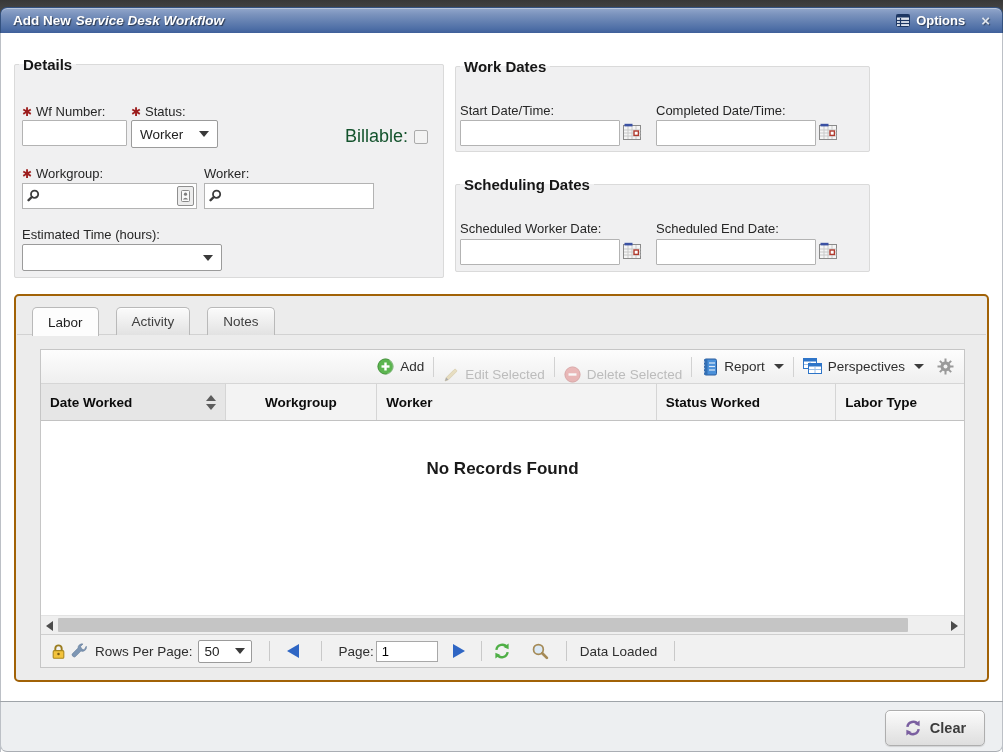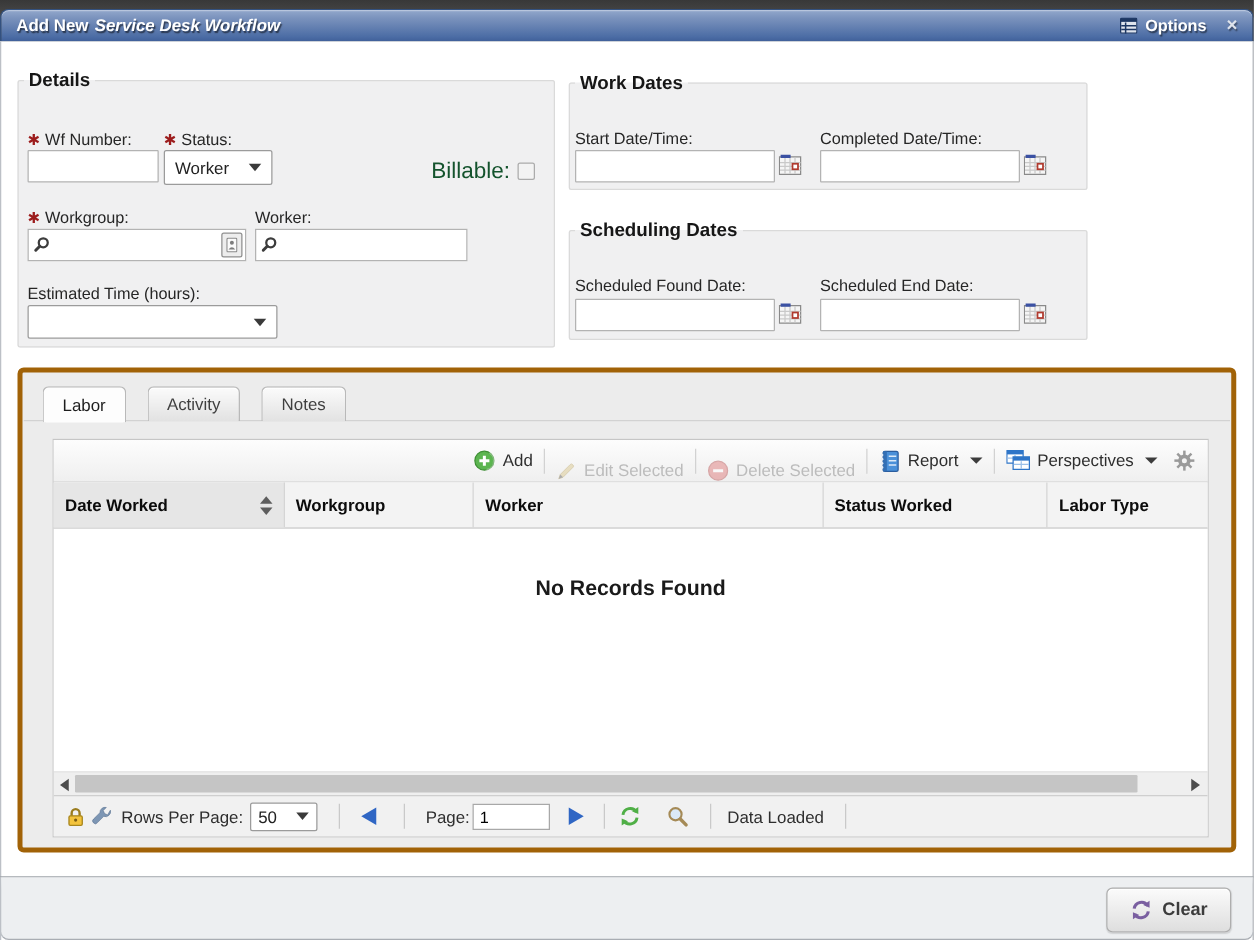--- a/index.html
+++ b/index.html
@@ -59,21 +59,21 @@
     border-top:6px solid #3a3a3a; }
 
   #billable { position:absolute; left:330px; top:53px; display:flex; align-items:center; gap:6px; }
   #billable .blabel { font-size:18px; color:#14532d; }
   .checkbox { width:14px; height:14px; border:1px solid #ababab; background:#f3f3f3; border-radius:2px; }
 
   .calbtn { position:absolute; width:19px; height:19px; border:none; background:transparent; padding:0; cursor:pointer; }
 
   
   .tab-region { position:absolute; left:14px; top:294px; width:975px; height:388px;
-    background:#ececec; border:4px solid #a16207; border-radius:5px; }
+    background:#ececec; border:2px solid #a16207; border-radius:5px; }
   .tabstrip { position:absolute; left:1px; right:1px; top:11px; height:28px;
     border-bottom:1px solid #d2d2d2; }
   .tabs { position:absolute; left:15px; top:0; display:flex; gap:17px; height:28px; }
   .tab { height:28px; padding:0 15px; border:1px solid #b9b9b9; border-bottom:none;
     border-radius:5px 5px 0 0; background:linear-gradient(#fbfbfb,#e2e2e2);
     color:#3f3f3f; font-size:13.5px; display:flex; align-items:center; cursor:pointer;
     box-shadow: inset 0 1px 0 #fff; position:relative; }
   .tab.active { background:#fdfdfd; color:#1d1d1d; height:29px; z-index:2;
     box-shadow:none; }
 
@@ -254,21 +254,21 @@
           <line x1="13" y1="3" x2="13" y2="16" stroke="#c9c9c9"></line>
         <rect x="1.5" y="0.8" width="8" height="2.6" fill="#3b51a3"></rect>
         <rect x="11" y="8" width="4.4" height="4.4" fill="#fff" stroke="#b03a2e" stroke-width="1.4"></rect>
       </svg>
     </button>
   </fieldset>
 
   <fieldset class="fs" id="fs-sched">
     <legend>Scheduling Dates</legend>
     <div class="flbl" style="left:4px; top:28px;">
-      <span>Scheduled Found Date:</span>
+      <span>Scheduled Worker Date:</span>
     </div>
     <input class="txt" style="left: 4px; top: 46px; width: 160px;" value="">
     <button class="calbtn" style="left:167px; top:49px;">
       <svg width="19" height="18" viewBox="0 0 19 18">
         <rect x="0.5" y="2.5" width="17" height="14" fill="#f5f5f5" stroke="#8a8a8a"></rect>
         <line x1="1" y1="7" x2="17.5" y2="7" stroke="#c9c9c9"></line>
           <line x1="1" y1="10" x2="17.5" y2="10" stroke="#c9c9c9"></line>
           <line x1="1" y1="13" x2="17.5" y2="13" stroke="#c9c9c9"></line>
         <line x1="5" y1="3" x2="5" y2="16" stroke="#c9c9c9"></line>
           <line x1="9" y1="3" x2="9" y2="16" stroke="#c9c9c9"></line>
@@ -382,21 +382,21 @@
       </div>
 
       <div class="ghead">
         <div class="hcell sorted" style="width:185px;">
           <span>Date Worked</span>
           <span class="sorticon">
             <span class="sort-up"></span>
               <span class="sort-dn"></span>
           </span>
         </div>
-        <div class="hcell" style="width:152px;">
+        <div class="hcell" style="width:152px;justify-content:center;">
           <span>Workgroup</span>
         </div>
         <div class="hcell" style="width:280px;">
           <span>Worker</span>
         </div>
         <div class="hcell" style="width:180px;">
           <span>Status Worked</span>
         </div>
         <div class="hcell" style="width:128px; border-right:none;">
           <span>Labor Type</span>

